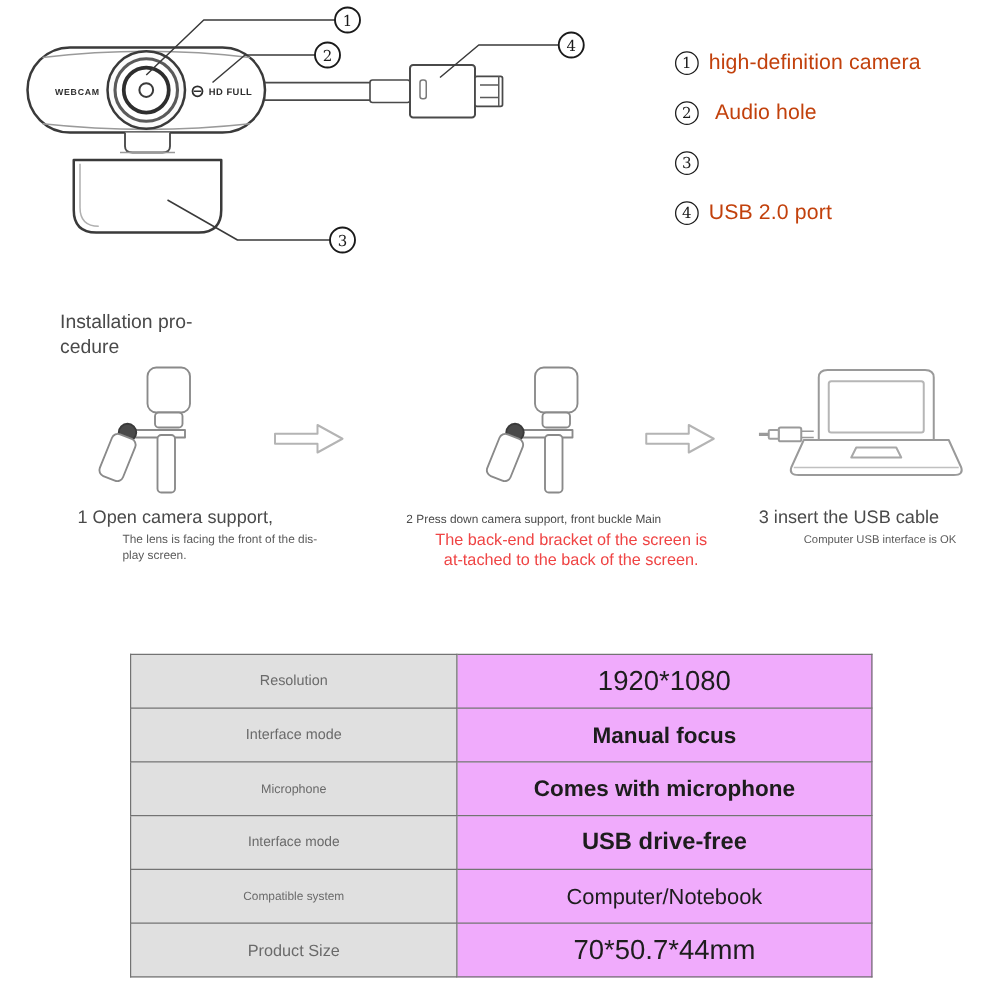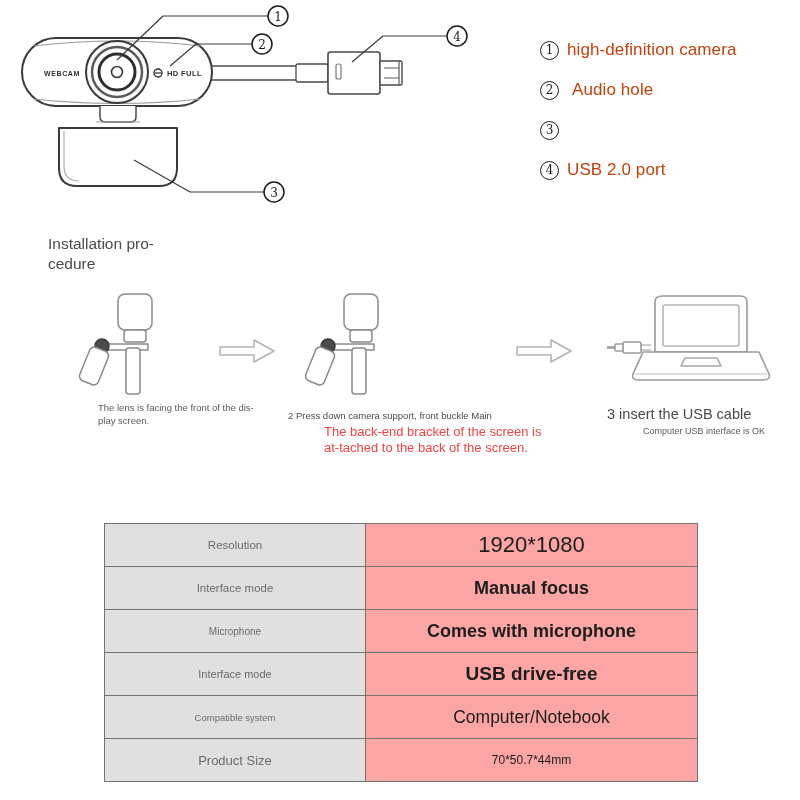--- a/index.html
+++ b/index.html
@@ -46,21 +46,21 @@
     letter-spacing: .1px;
     white-space: nowrap;
   }
   .legend-row.pad .legend-text { padding-left: 5px; }
 
   
   #install { position: absolute; left: 0; top: 228px; width: 800px; height: 240px; }
 
   #install-title {
     position: absolute;
-    left: 48px; top: 6px;
+    left: 48px; top: 20px;
     width: 130px;
     font-size: 15.5px;
     line-height: 20px;
     color: #4a4a4a;
   }
 
   .step { position: absolute; top: 58px; }
   .step-art { position: relative; height: 112px; }
   .step-head {
     color: #4a4a4a;
@@ -68,21 +68,21 @@
   }
   .step-sub {
     color: #5a5a5a;
     margin-left: 36px;
   }
   
   #step1 { left: 62px; width: 230px; }
   #step1 .step-head { font-size: 14.5px; margin-top: 8px; }
   #step1 .step-sub  { font-size: 9.5px; line-height: 12.5px; margin-top: 4px; width: 170px; }
   
-  #step2 { left: 288px; width: 230px; }
+  #step2 { left: 312px; width: 230px; text-align: center; }
   #step2 .step-head { font-size: 9.5px; margin-top: 12px; }
   #step2 .step-sub  { font-size: 13px; line-height: 15.5px; margin-top: 3px; width: 218px; color:#ef4444; }
   
   #step3 { left: 607px; width: 200px; }
   #step3 .step-head { font-size: 14.5px; margin-top: 8px; }
   #step3 .step-sub  { font-size: 9px; margin-top: 4px; }
 
   .arrow { position: absolute; top: 108px; }
   #arrow1 { left: 218px; }
   #arrow2 { left: 515px; }
@@ -101,30 +101,30 @@
     text-align: center;
     vertical-align: middle;
     height: 42px;
   }
   #spec-table td.k {
     width: 260px;
     background: #e0e0e0;
     color: #6a6a6a;
   }
   #spec-table td.v {
-    background: #fca5a5;
+    background: #f0abfc;
     color: #1d1d1d;
   }
   
   .r0 .k { font-size: 11.5px; }   .r0 .v { font-size: 22px; color:#333; font-weight: 400; }
   .r1 .k { font-size: 11.5px; }   .r1 .v { font-size: 18px; font-weight: 700; }
   .r2 .k { font-size: 10px;   }   .r2 .v { font-size: 18px; font-weight: 700; }
   .r3 .k { font-size: 11px;   }   .r3 .v { font-size: 19px; font-weight: 700; }
   .r4 .k { font-size: 9.5px;  }   .r4 .v { font-size: 17.5px; font-weight: 400; }
-  .r5 .k { font-size: 13px;   }   .r5 .v { font-size: 12px; color:#3a3a3a; font-weight: 400; margin-top: 45px; }
+  .r5 .k { font-size: 13px;   }   .r5 .v { font-size: 22px; color:#3a3a3a; font-weight: 400; margin-top: 45px; }
 </style>
 </head>
 <body>
 
 <div id="hero">
 
   <svg id="hero-svg" width="540" height="220" viewBox="0 0 540 220">
     <g fill="none" stroke="#4a4a4a" stroke-width="1.6" stroke-linejoin="round">
 
       <rect x="22" y="38" width="190" height="68" rx="34" ry="34" fill="#ffffff" stroke="#3a3a3a" stroke-width="2"></rect>
@@ -210,20 +210,21 @@
         <g fill="#ffffff" stroke="#8a8a8a" stroke-width="1.5" stroke-linejoin="round">
           <rect x="56" y="8" width="34" height="36" rx="7"></rect>
           <rect x="62" y="44" width="22" height="12" rx="3"></rect>
           <path d="M38 58 L86 58 L86 64 L38 64 Z"></path>
           <rect x="64" y="62" width="14" height="46" rx="3"></rect>
           <circle cx="40" cy="60" r="7" fill="#4a4a4a" stroke="#3a3a3a"></circle>
           <rect x="22" y="62" width="20" height="36" rx="5" transform="rotate(22 32 80)"></rect>
         </g>
       </svg>
     </div>
+    <div class="step-head">1 Open camera support,</div>
     <div class="step-sub">The lens is facing the front of the dis-play screen.</div>
   </div>
 
   <div class="arrow" id="arrow1">
     <svg width="60" height="30" viewBox="0 0 60 30">
       <path d="M2 11 L36 11 L36 4 L56 15 L36 26 L36 19 L2 19 Z" fill="#ffffff" stroke="#b4b4b4" stroke-width="1.6" stroke-linejoin="round"></path>
     </svg>
   </div>
 
   <div class="step" id="step2">

